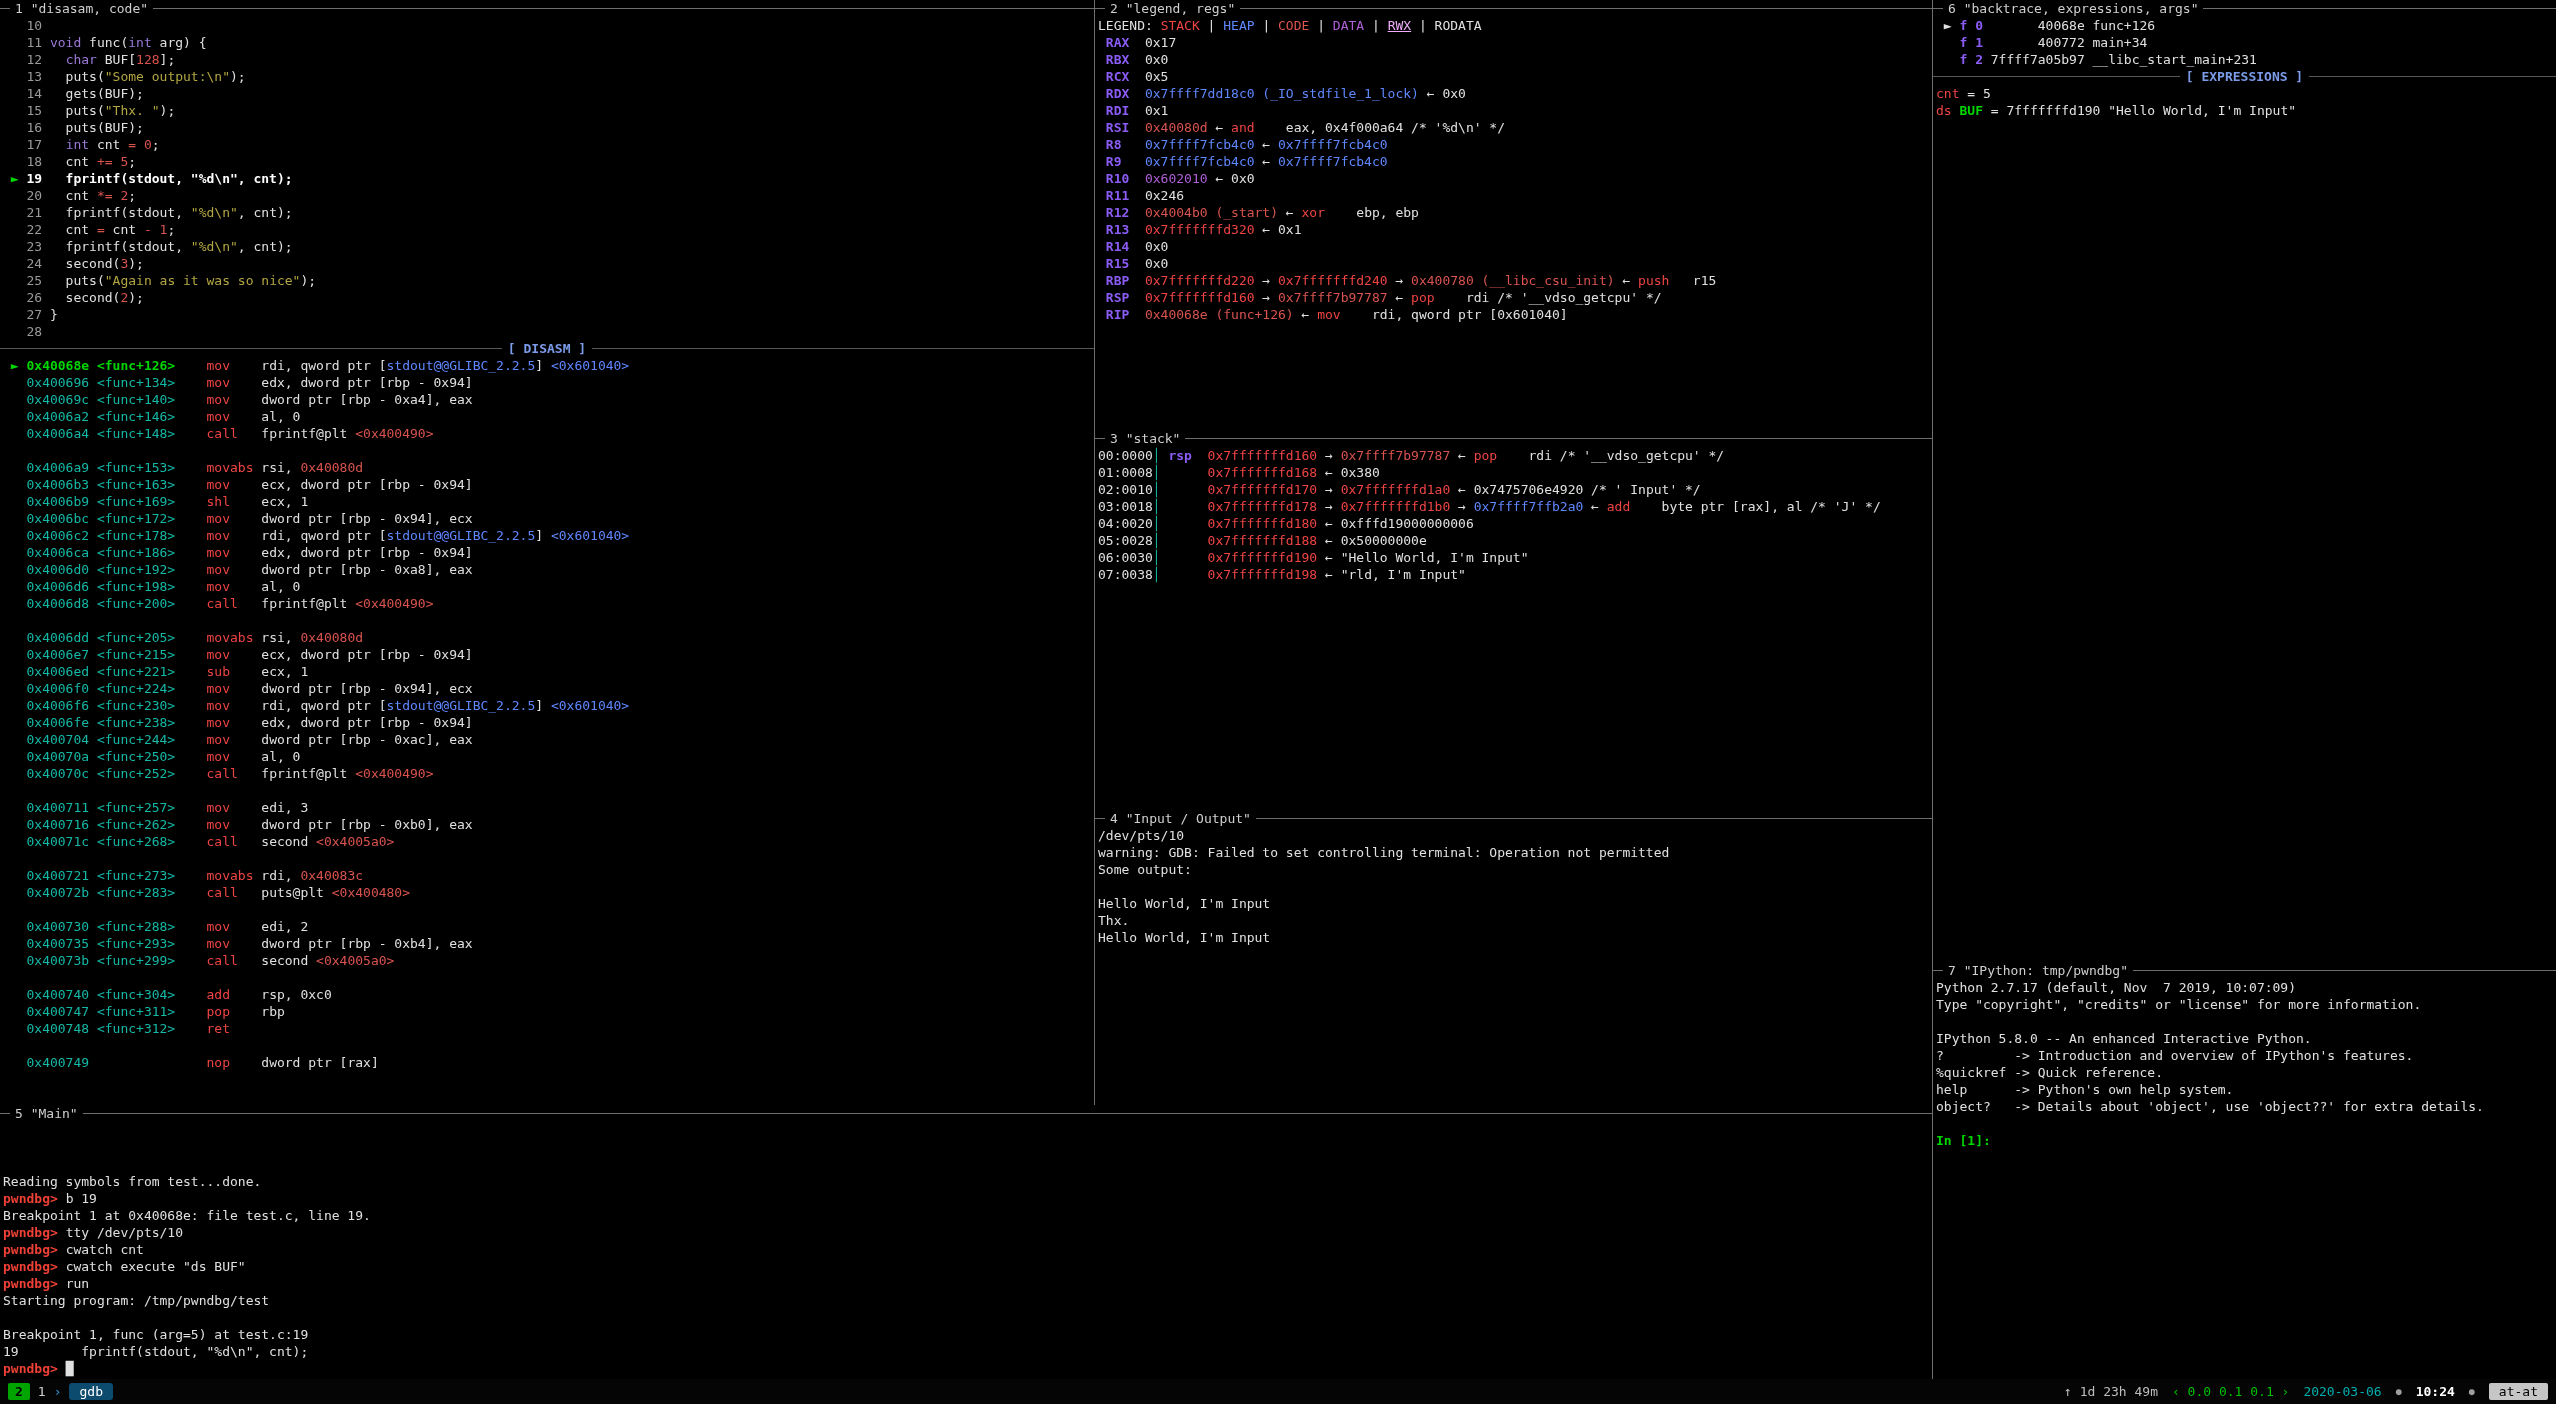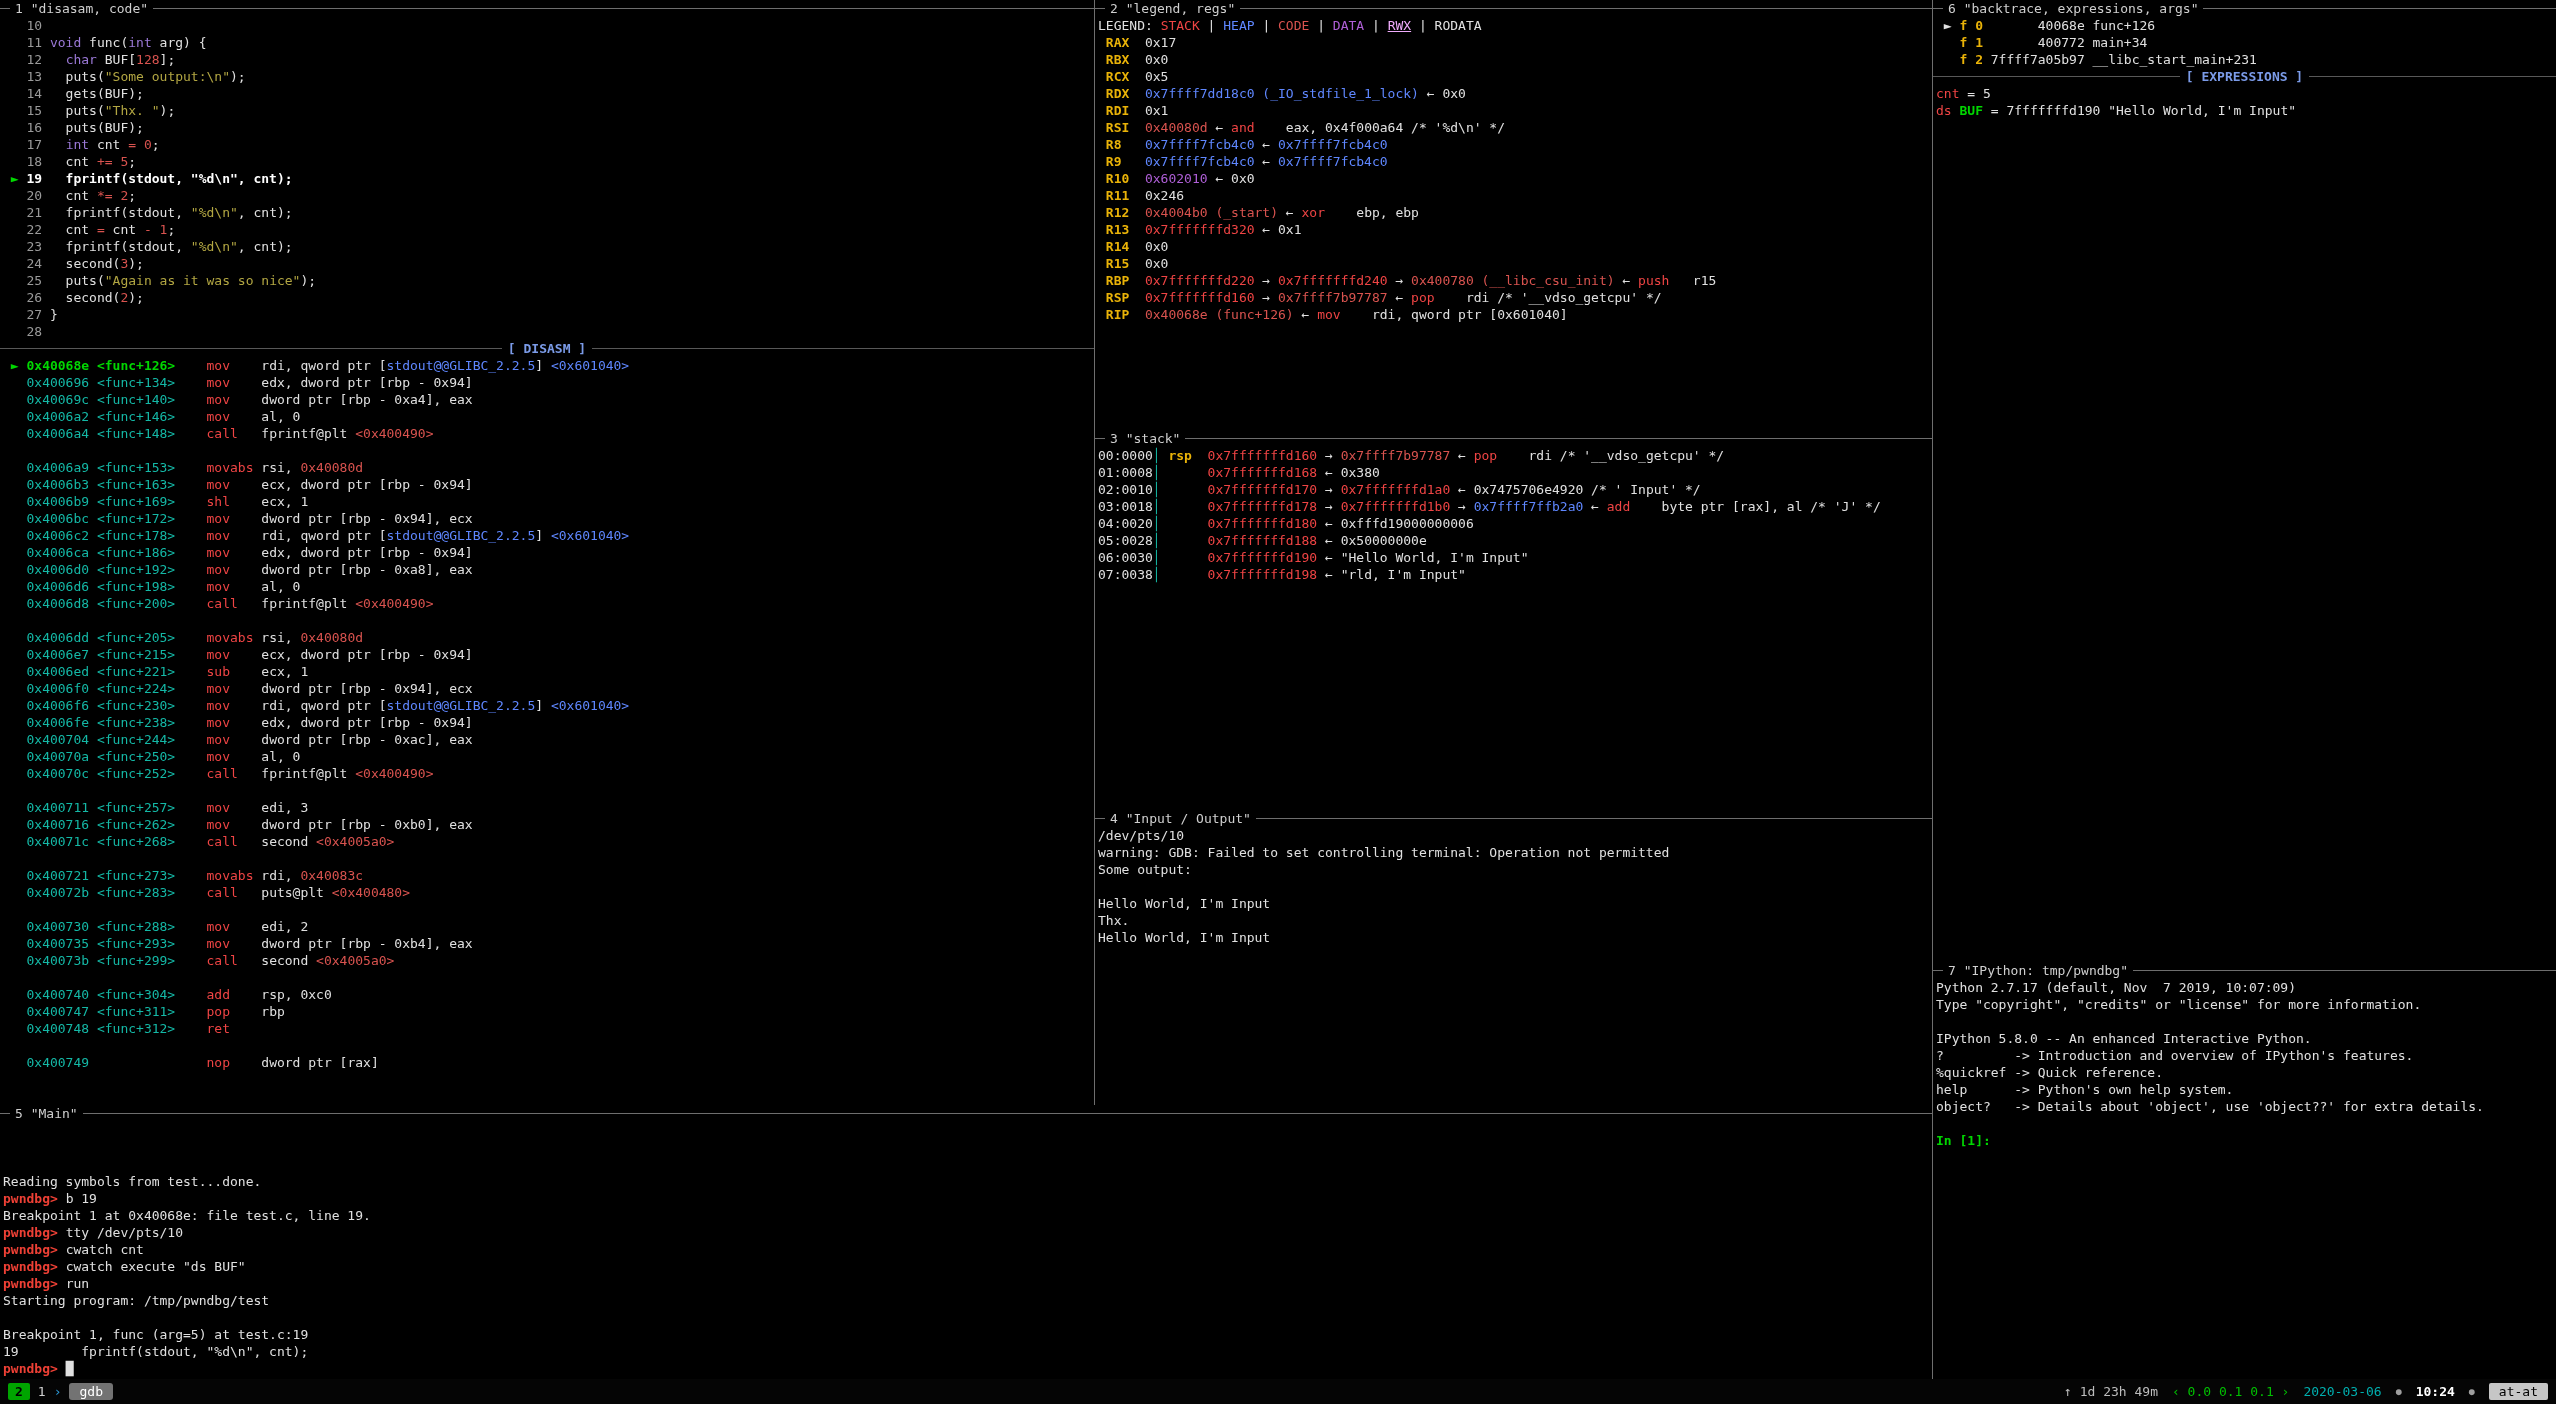--- a/index.html
+++ b/index.html
@@ -22,21 +22,21 @@
   .ptitle .tx { padding:0 5px; white-space:pre; }
 
   .pdivider { display:flex; align-items:center; height:17px; }
   .pdivider::before, .pdivider::after { content:""; flex:1; border-top:1px solid #585858; }
   .pdivider .tx { padding:0 6px; white-space:pre; }
 
   .content { padding-left:3px; }
   .tl { height:17px; white-space:pre; }
 
   .t-p   { color:#e0e0e0; }
-  .t-w   { color:#eab308; font-weight:bold;margin-top:24px; }
+  .t-w   { color:#8b5cf6; font-weight:bold;margin-top:24px; }
   .t-g   { color:#14b8a6; }
   .t-ln  { color:#9a9a9a; }
   .t-grn { color:#00d700; font-weight:bold; }
   .t-y   { color:#ef4444; }
   .t-r   { color:#d9534f; }
   .t-b   { color:#5f87ff; }
   .t-m   { color:#af5fd7; }
   .t-u   { color:#f0abfc; text-decoration:underline; }
   .t-kw  { color:#9b79d7; }
   .t-str { color:#b2a642; }
@@ -45,21 +45,21 @@
   .t-hdr { color:#7b9be8; font-weight:bold; }
   .t-prompt { color:#ee4035; font-weight:bold;margin-top:11px; }
 
   #statusbar { position:absolute; left:0; top:1379px; width:2556px; height:25px; background:#050505;
                display:flex; align-items:center; justify-content:space-between; padding:0 8px; }
   .sb-left  { display:flex; align-items:center; gap:8px; }
   .sb-right { display:flex; align-items:center; gap:14px; }
   .sb-session { background:#00a500; color:#000; padding:0 7px; border-radius:2px; font-weight:bold; }
   .sb-winidx  { color:#d0d0d0; }
   .sb-sep     { color:#2d9cdb; }
-  .sb-win     { background:#737373; color:#fff; padding:0 10px; border-radius:3px; }
+  .sb-win     { background:#0c4a6e; color:#fff; padding:0 10px; border-radius:3px; }
   .sb-up   { color:#bdbdbd; }
   .sb-load { color:#00c000; }
   .sb-date { color:#00afaf; }
   .sb-dot  { color:#9e9e9e; font-size:10px; }
   .sb-time { color:#ffffff; font-weight:bold; }
   .sb-host { background:#c6c6c6; color:#000; padding:0 10px; border-radius:2px; }
 </style>
 </head>
 <body>
 

